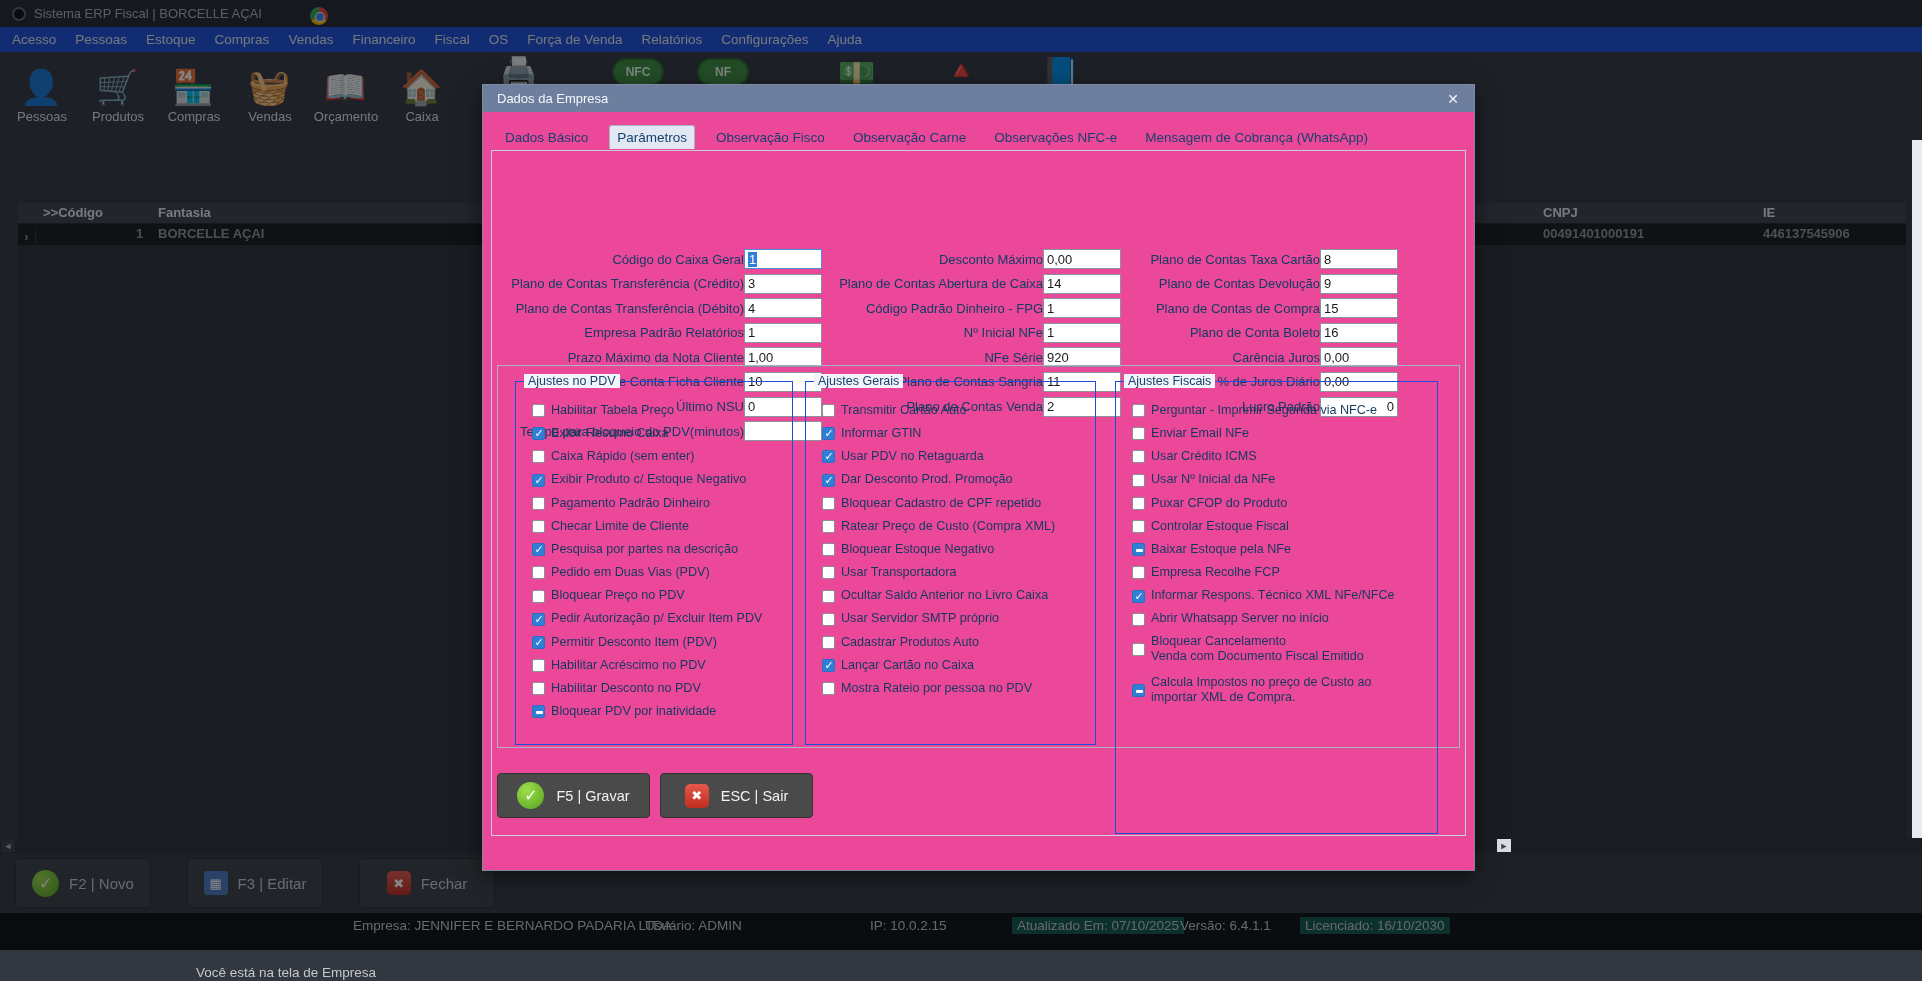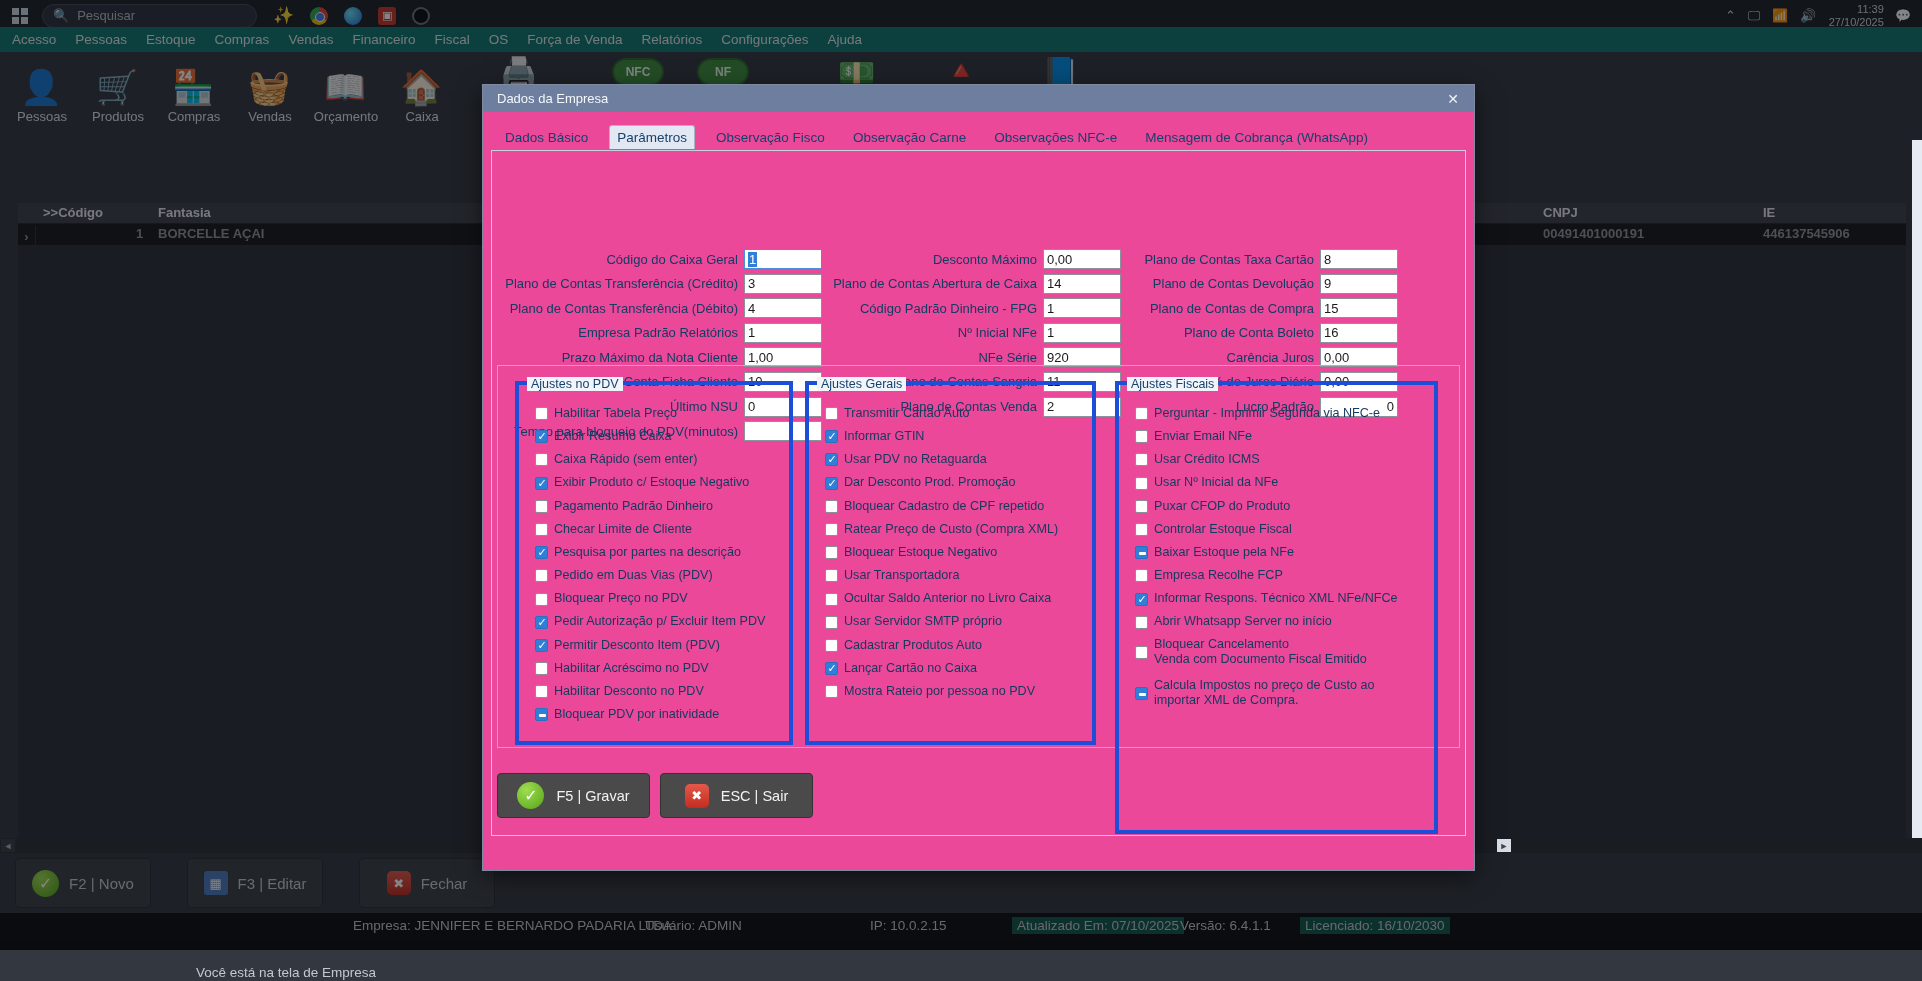--- a/index.html
+++ b/index.html
@@ -4,21 +4,21 @@
 <style>
   * { margin:0; padding:0; box-sizing:border-box; }
   html,body { background:#000; }
   body { font-family:"Liberation Sans","DejaVu Sans",sans-serif; }
   #screen { position:relative; width:1922px; height:981px; overflow:hidden; background:#33373f; }
   .abs { position:absolute; }
 
   
   #titlebar { left:0; top:0; width:1922px; height:27px; background:#23272e; color:#aeb4bc; font-size:13px; display:flex; align-items:center; }
   #appicon { width:14px; height:14px; border-radius:50%; background:#0b0d10; border:2px solid #5a6470; margin:0 8px 0 12px; }
-  #menubar { left:0; top:27px; width:1922px; height:25px; background:#0f766e; display:flex; align-items:center; gap:19px; padding-left:12px; }
+  #menubar { left:0; top:27px; width:1922px; height:25px; background:#1d4ed8; display:flex; align-items:center; gap:19px; padding-left:12px; }
   #menubar span { color:#e3e6ea; font-size:13.5px; cursor:default; }
   #toolbar { left:4px; top:52px; width:1910px; height:88px; background:#33373f; display:flex; }
   .tbitem { width:76px; display:flex; flex-direction:column; align-items:center; justify-content:center; gap:4px; }
   .tbitem .ticon { font-size:34px; line-height:36px; }
   .tbitem .tlabel { font-size:13px; color:#dfe3e8; }
   .partial-icon { top:55px; font-size:30px; }
   .nfc-badge { top:58px; width:52px; height:28px; border-radius:14px; background:#3f8f3f; color:#eaffea; font-size:12px; font-weight:bold; display:flex; align-items:center; justify-content:center; border:2px solid #2d6b2d; }
 
   #searchgroup { left:18px; top:143px; width:1888px; height:53px; border:1px solid #5d636c; }
   #searchlabel { left:10px; top:-8px; background:#33373f; padding:0 5px; font-size:13px; color:#d6dae0; }
@@ -50,32 +50,32 @@
   #dialog { left:483px; top:85px; width:991px; height:785px; background:#ec4899; z-index:10; box-shadow:0 0 0 1px #7d8aa0, 0 6px 22px rgba(0,0,0,.55); }
   #dlgtitle { left:0; top:0; width:991px; height:27px; background:#6d7e9e; color:#f4f7fb; font-size:13px; display:flex; align-items:center; padding-left:14px; }
   #dlgclose { right:12px; top:5px; width:18px; height:18px; color:#eef2f8; font-size:14px; display:flex; align-items:center; justify-content:center; cursor:default; }
   #pageborder { left:8px; top:65px; width:975px; height:686px; border:1px solid #c7d0dc; }
   #dlgtabs { left:15px; top:40px; display:flex; gap:14px; align-items:flex-end; }
   .dtab { font-size:13.5px; color:#17406b; padding:4px 7px; white-space:nowrap; }
   .dtab.active { background:#e2e8f3; border:1px solid #a9b4c4; border-bottom:none; border-radius:3px 3px 0 0; }
 
   .fieldcol { top:164px; }
   .frow { display:flex; align-items:center; height:20px; margin-bottom:4.6px; }
-  .flabel { font-size:13px; color:#123c63; text-align:right; padding-right:6px; white-space:nowrap; }
+  .flabel { font-size:13px; color:#123c63; text-align:right; padding-right:0; white-space:nowrap; }
   .finput { width:78px; height:20px; background:#fff; border:1px solid #8a929c; font-size:13px; color:#1a1a1a; display:flex; align-items:center; padding:0 3px; }
   .finput.right { justify-content:flex-end; }
   .finput.focused { border:1px solid #4a90d9; }
   .selhl { background:#2f7fd6; color:#fff; padding:0 1px; }
 
   #subtabs { left:14px; top:257px; display:flex; gap:13px; align-items:flex-end; }
   .stab { font-size:13px; color:#17406b; padding:3px 6px; white-space:nowrap; }
   .stab.active { background:#e2e8f3; border:1px solid #a9b4c4; border-bottom:none; border-radius:3px 3px 0 0; }
   #subpanel { left:14px; top:280px; width:963px; height:383px; border:1px solid #a9b4c4; }
 
-  .groupbox { top:296px; border:4px solid #1d4ed8; }
+  .groupbox { top:296px; border:1px solid #1d4ed8; }
   .gcaption { position:absolute; left:8px; top:-8px; background:#f1f5fb; padding:0 4px; font-size:12.5px; color:#17406b; }
   .glist { padding:20px 6px 0 16px; }
   .crow { display:flex; align-items:center; min-height:17px; margin-bottom:6.2px; }
   .cbox { flex:0 0 13px; width:13px; height:13px; background:#fff; border:1px solid #8a8f96; border-radius:2px; position:relative; }
   .cbox.checked { background:#2f7fd6; border-color:#2a6fc0; }
   .cbox.checked::after { content:"✓"; position:absolute; left:1.5px; top:-1px; color:#fff; font-size:11px; font-weight:bold; }
   .cbox.mixed { background:#2f7fd6; border-color:#2a6fc0; }
   .cbox.mixed::after { content:""; position:absolute; left:3px; top:5px; width:7px; height:3px; background:#fff; border-radius:1px; }
   .clabel { font-size:12.6px; color:#14395e; margin-left:6px; white-space:pre-line; line-height:15.5px; }
 
@@ -98,20 +98,24 @@
   #erpapp { width:18px; height:18px; border-radius:50%; background:#0b0d10; border:2px solid #6b7684; margin-left:16px; }
   #tray { margin-left:auto; display:flex; align-items:center; gap:12px; padding-right:10px; color:#cfd3da; }
   .trayicon { font-size:13px; color:#cfd3da; }
   #clock { text-align:right; font-size:11px; line-height:13px; color:#cfd3da; }
 </style>
 </head>
 <body>
 
 <div id="screen">
 
+  <div id="titlebar" class="abs">
+    <span id="appicon"></span>
+    <span>Sistema ERP Fiscal | BORCELLE AÇAI</span>
+  </div>
   <div id="menubar" class="abs">
       <span>Acesso</span>
       <span>Pessoas</span>
       <span>Estoque</span>
       <span>Compras</span>
       <span>Vendas</span>
       <span>Financeiro</span>
       <span>Fiscal</span>
       <span>OS</span>
       <span>Força de Venda</span>

